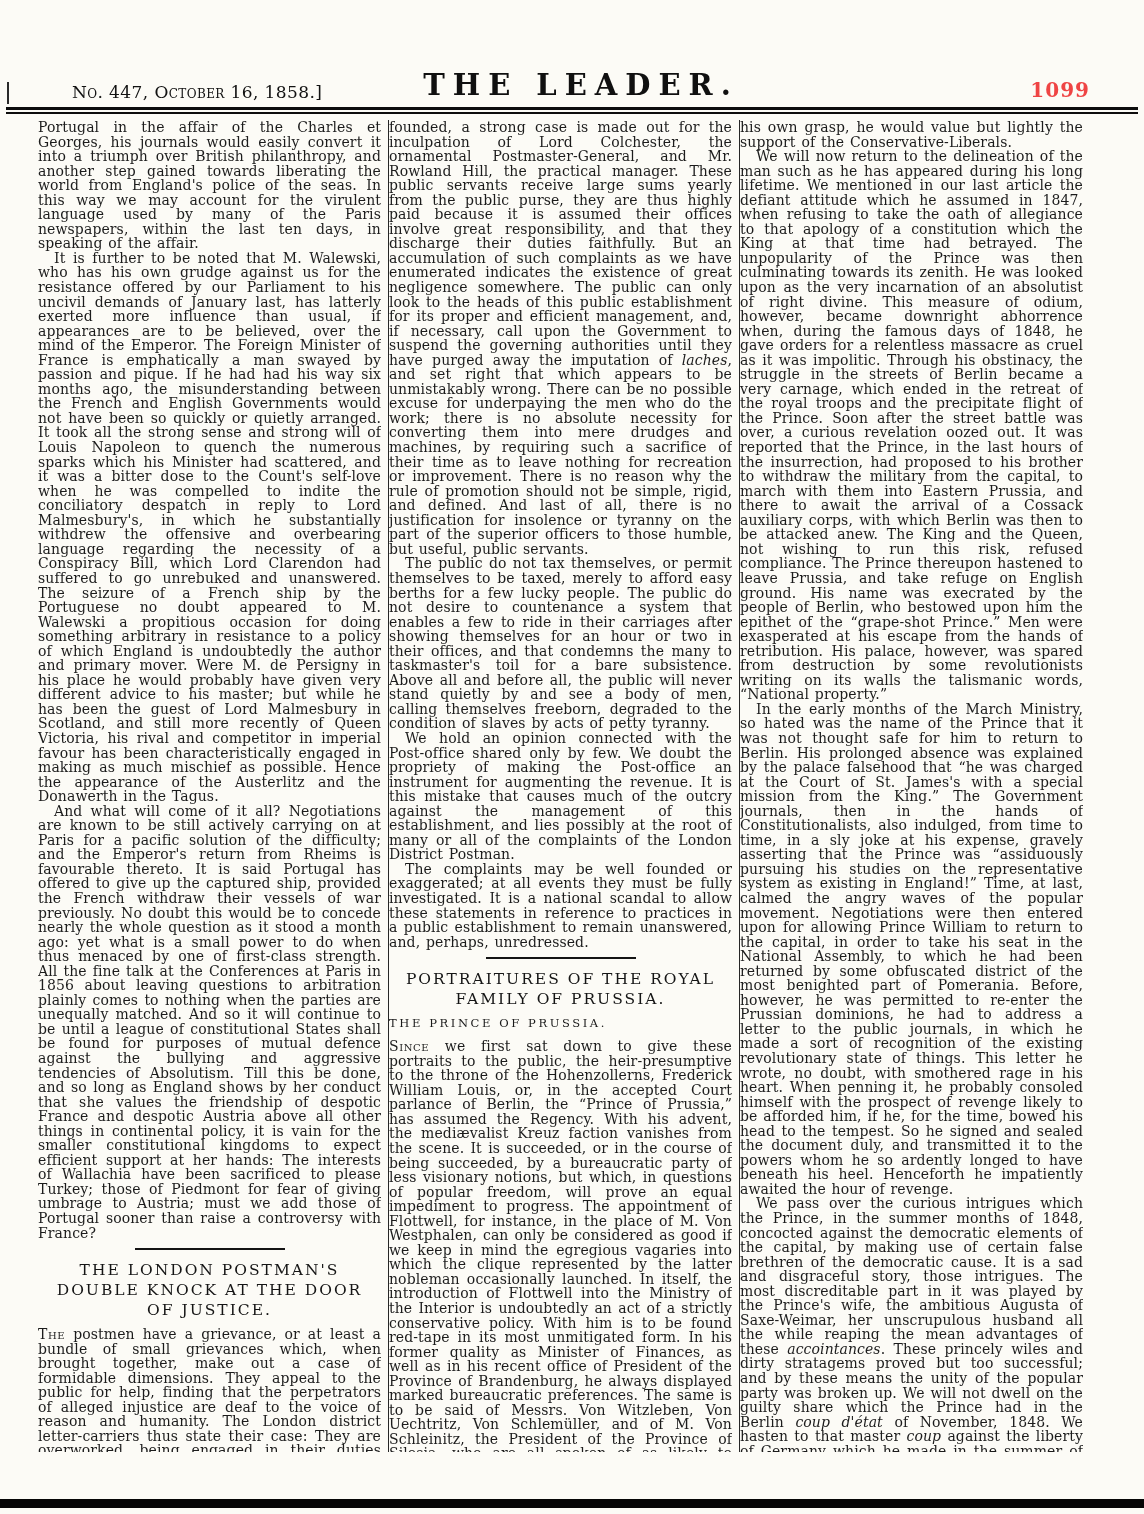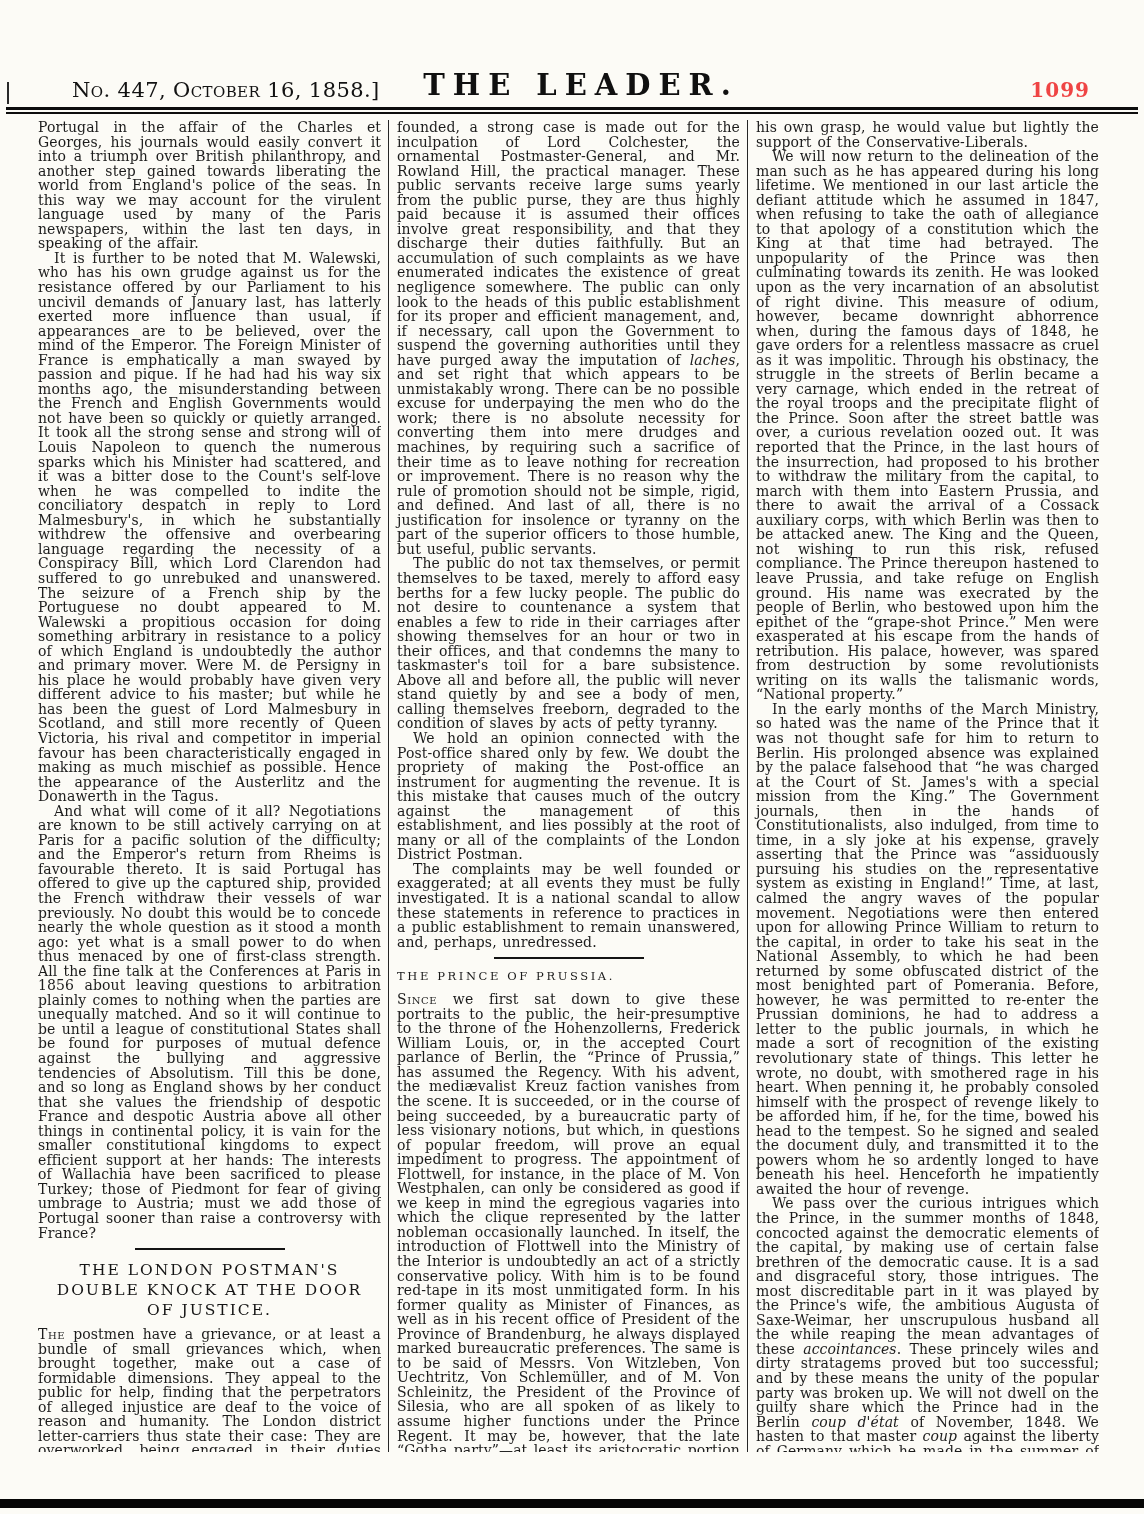--- a/index.html
+++ b/index.html
@@ -4,39 +4,39 @@
 <style>
   html,body { margin:0; padding:0; background:#e9e7e0; }
   .page {
     position:relative; width:1144px; height:1514px;
     background:#fcfbf6; overflow:hidden; color:#1b1b1b;
     font-family:"DejaVu Serif", serif;
   }
   
   .masthead { position:absolute; top:72px; left:72px; right:54px; height:32px; }
   .issue {
-    position:absolute; left:0; bottom:2px; font-size:21px; letter-spacing:0.4px;
+    position:absolute; left:0; bottom:2px; font-size:17px; letter-spacing:0.4px;
     font-variant:small-caps; color:#121212;
   }
   .np-title {
     position:absolute; left:50%; transform:translateX(-50%); bottom:2px;
     font-size:29px; font-weight:bold; letter-spacing:8px; white-space:nowrap; color:#101010;
   }
   .page-num { position:absolute; right:0; bottom:2px; font-size:20px; font-weight:bold; letter-spacing:1px; color:#ef4444; }
   .rule-double { position:absolute; top:107px; left:6px; right:6px; border-top:3px solid #0d0d0d; }
   .rule-double::after { content:""; display:block; margin-top:2px; border-top:2px solid #0d0d0d; }
   .artifact-left { position:absolute; left:7px; top:82px; width:2px; height:22px; background:#2a2a2a; }
 
   
   .columns {
     position:absolute; top:120px; left:38px; width:1062px; height:1332px;
     display:flex; overflow:hidden;
   }
   .col { width:343px; overflow:hidden; }
-  .col + .col { border-left:1px solid #262626; margin-left:7px; padding-left:8px; }
+  .col + .col { border-left:1px solid #262626; margin-left:7px; padding-left:0; }
 
   .paras p {
     margin:0; text-align:justify; font-size:14px; line-height:14.55px;
     word-spacing:0.09em; letter-spacing:0.1px; color:#1c1c1c;
   }
   .paras p.ind { text-indent:16px; }
   .paras p.cont { text-indent:0; }
   .sc { font-variant:small-caps; letter-spacing:0.6px; }
   i { font-style:italic; }
 
@@ -82,20 +82,21 @@
     </section>
 
     <section class="col">
       <div class="paras">
           <p class="cont">founded, a strong case is made out for the inculpation of Lord Colchester, the ornamental Postmaster-General, and Mr. Rowland Hill, the practical manager. These public servants receive large sums yearly from the public purse, they are thus highly paid because it is assumed their offices involve great responsibility, and that they discharge their duties faithfully. But an accumulation of such complaints as we have enumerated indicates the existence of great negligence somewhere. The public can only look to the heads of this public establishment for its proper and efficient management, and, if necessary, call upon the Government to suspend the governing authorities until they have purged away the imputation of <i>laches</i>, and set right that which appears to be unmistakably wrong. There can be no possible excuse for underpaying the men who do the work; there is no absolute necessity for converting them into mere drudges and machines, by requiring such a sacrifice of their time as to leave nothing for recreation or improvement. There is no reason why the rule of promotion should not be simple, rigid, and defined. And last of all, there is no justification for insolence or tyranny on the part of the superior officers to those humble, but useful, public servants.</p>
           <p class="ind">The public do not tax themselves, or permit themselves to be taxed, merely to afford easy berths for a few lucky people. The public do not desire to countenance a system that enables a few to ride in their carriages after showing themselves for an hour or two in their offices, and that condemns the many to taskmaster's toil for a bare subsistence. Above all and before all, the public will never stand quietly by and see a body of men, calling themselves freeborn, degraded to the condition of slaves by acts of petty tyranny.</p>
           <p class="ind">We hold an opinion connected with the Post-office shared only by few. We doubt the propriety of making the Post-office an instrument for augmenting the revenue. It is this mistake that causes much of the outcry against the management of this establishment, and lies possibly at the root of many or all of the complaints of the London District Postman.</p>
           <p class="ind">The complaints may be well founded or exaggerated; at all events they must be fully investigated. It is a national scandal to allow these statements in reference to practices in a public establishment to remain unanswered, and, perhaps, unredressed.</p>
         </div>
       <div class="divider"></div>
+      <h2 class="art-head">PORTRAITURES OF THE ROYAL FAMILY OF PRUSSIA.</h2>
       <h3 class="art-subhead">THE PRINCE OF PRUSSIA.</h3>
       <div class="paras">
           <p class="cont"><span class="sc">Since</span> we first sat down to give these portraits to the public, the heir-presumptive to the throne of the Hohenzollerns, Frederick William Louis, or, in the accepted Court parlance of Berlin, the “Prince of Prussia,” has assumed the Regency. With his advent, the mediævalist Kreuz faction vanishes from the scene. It is succeeded, or in the course of being succeeded, by a bureaucratic party of less visionary notions, but which, in questions of popular freedom, will prove an equal impediment to progress. The appointment of Flottwell, for instance, in the place of M. Von Westphalen, can only be considered as good if we keep in mind the egregious vagaries into which the clique represented by the latter nobleman occasionally launched. In itself, the introduction of Flottwell into the Ministry of the Interior is undoubtedly an act of a strictly conservative policy. With him is to be found red-tape in its most unmitigated form. In his former quality as Minister of Finances, as well as in his recent office of President of the Province of Brandenburg, he always displayed marked bureaucratic preferences. The same is to be said of Messrs. Von Witzleben, Von Uechtritz, Von Schlemüller, and of M. Von Schleinitz, the President of the Province of Silesia, who are all spoken of as likely to assume higher functions under the Prince Regent. It may be, however, that the late “Gotha party”—at least its aristocratic portion—will also furnish a small contingent for governmental use. But then it will be such safe men as Herr Von Auerswald, Herr Von Patow, Herr Von Bethmann-Hollweg, and other  of the  portion of mild, inoffensive constitutionalism. To enlist them in the ranks of the Court may be considered by the Prince as advantageous to his interests; for it must be borne in mind that, even now, the Regency is held by him on revocable terms. Probably, if Prince William had the sceptre positively in</p>
         </div>
     </section>
 
     <section class="col">
       <div class="paras">
           <p class="cont">his own grasp, he would value but lightly the support of the Conservative-Liberals.</p>
           <p class="ind">We will now return to the delineation of the man such as he has appeared during his long lifetime. We mentioned in our last article the defiant attitude which he assumed in 1847, when refusing to take the oath of allegiance to that apology of a constitution which the King at that time had betrayed. The unpopularity of the Prince was then culminating towards its zenith. He was looked upon as the very incarnation of an absolutist of right divine. This measure of odium, however, became downright abhorrence when, during the famous days of 1848, he gave orders for a relentless massacre as cruel as it was impolitic. Through his obstinacy, the struggle in the streets of Berlin became a very carnage, which ended in the retreat of the royal troops and the precipitate flight of the Prince. Soon after the street battle was over, a curious revelation oozed out. It was reported that the Prince, in the last hours of the insurrection, had proposed to his brother to withdraw the military from the capital, to march with them into Eastern Prussia, and there to await the arrival of a Cossack auxiliary corps, with which Berlin was then to be attacked anew. The King and the Queen, not wishing to run this risk, refused compliance. The Prince thereupon hastened to leave Prussia, and take refuge on English ground. His name was execrated by the people of Berlin, who bestowed upon him the epithet of the “grape-shot Prince.” Men were exasperated at his escape from the hands of retribution. His palace, however, was spared from destruction by some revolutionists writing on its walls the talismanic words, “National property.”</p>

